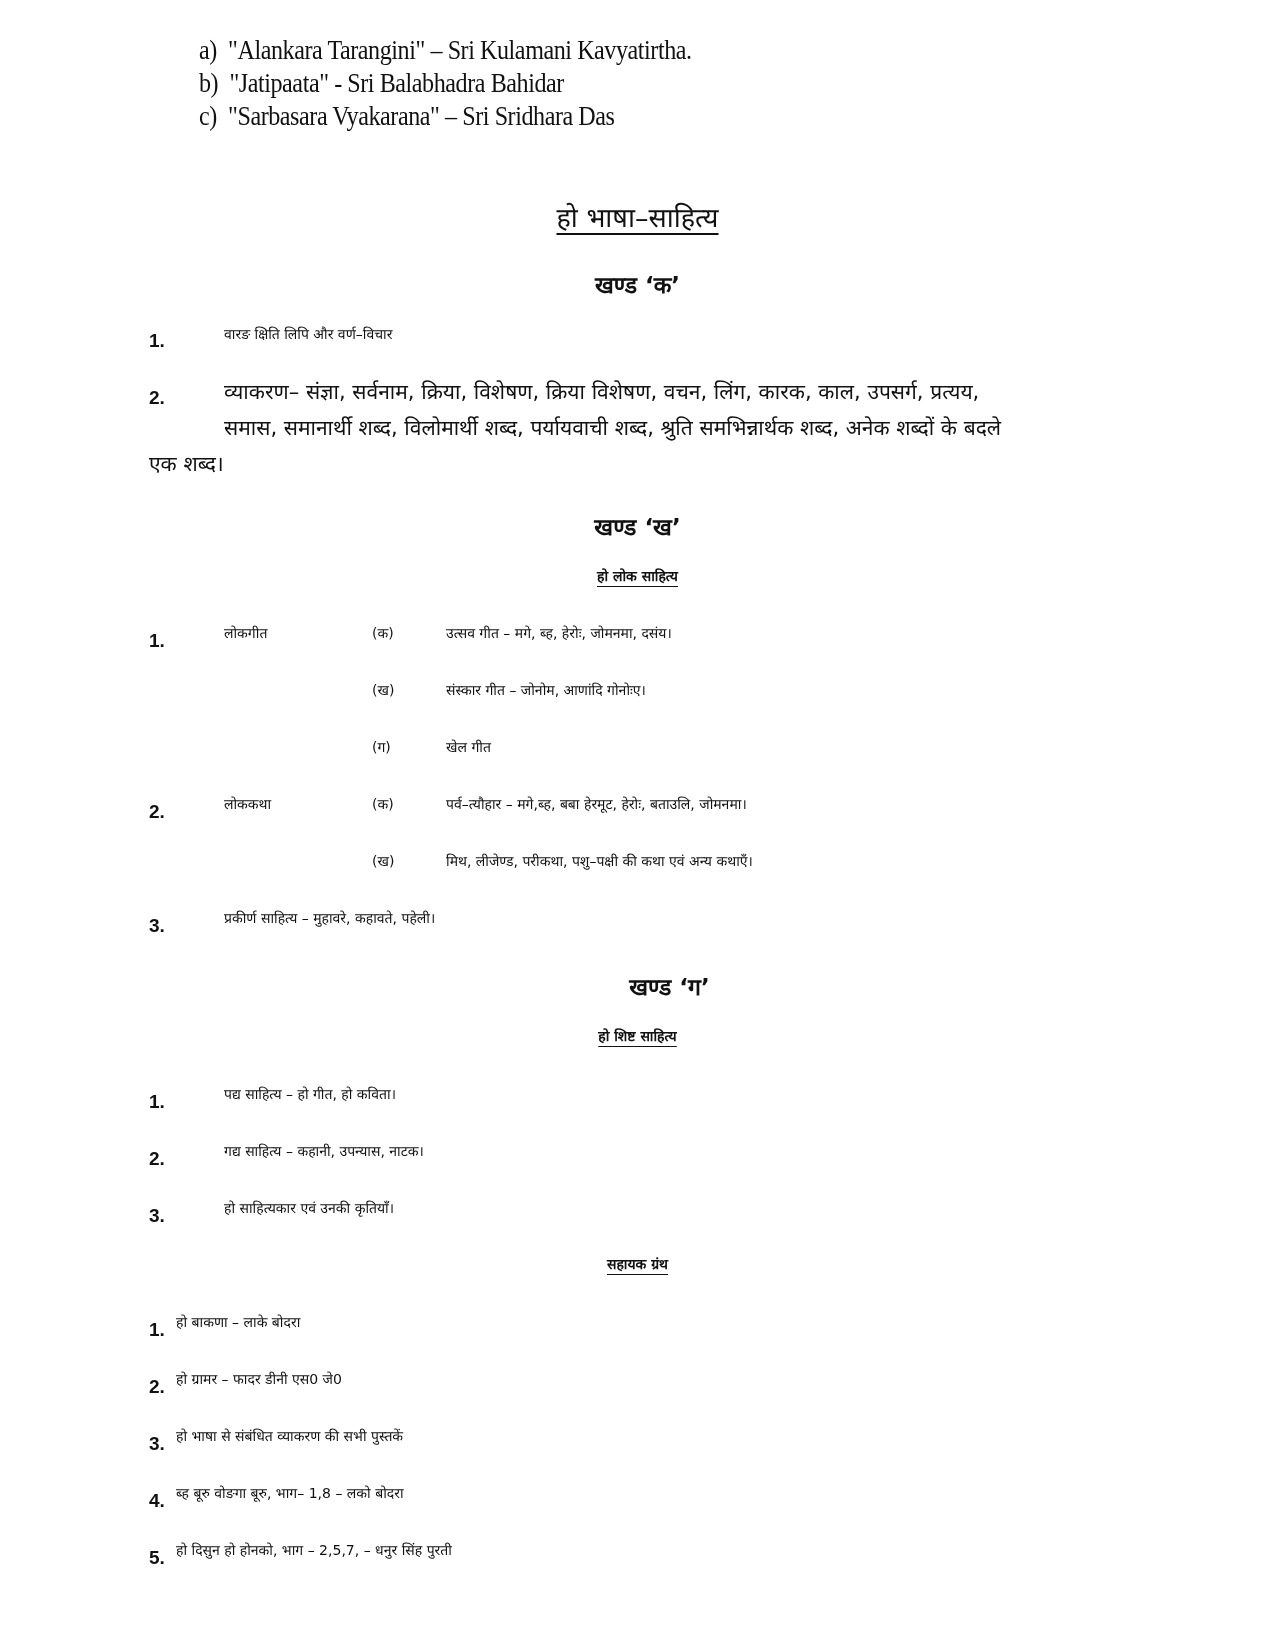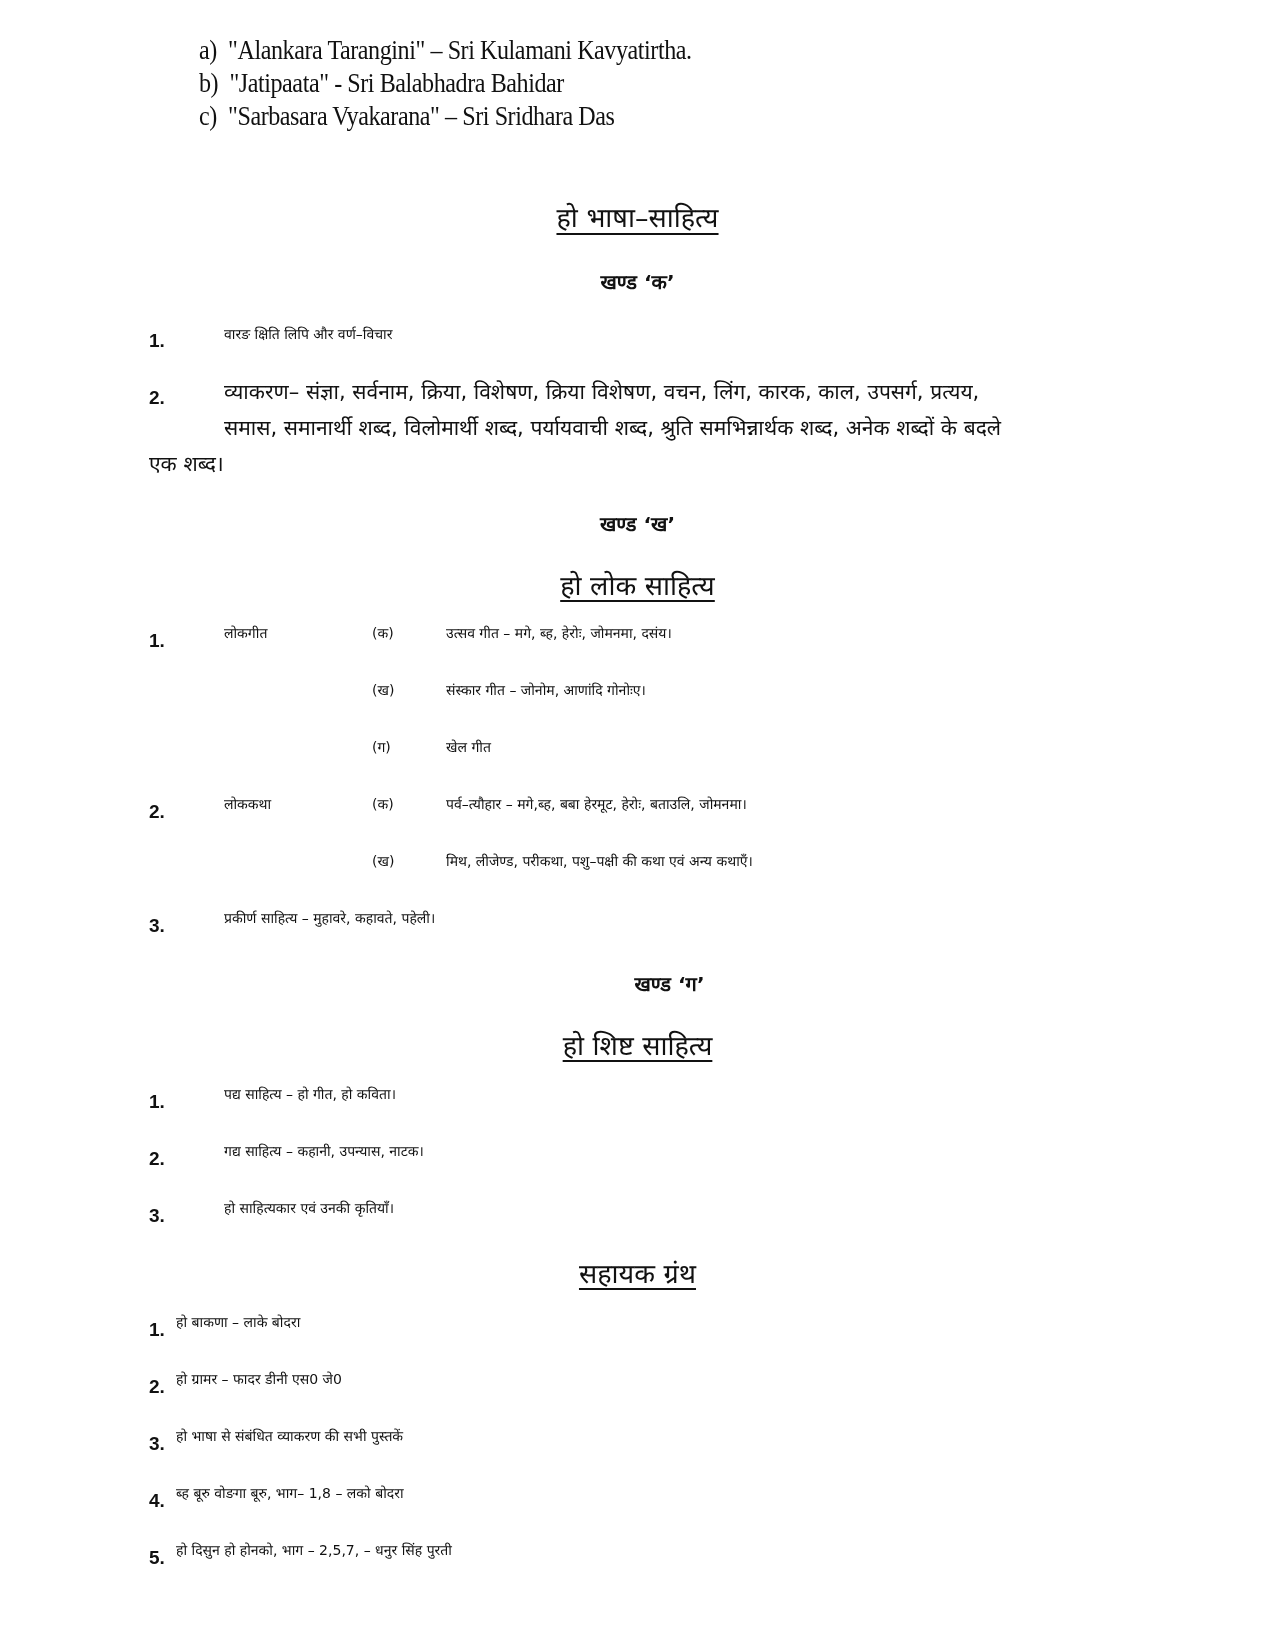--- a/index.html
+++ b/index.html
@@ -3,22 +3,22 @@
 <meta charset="utf-8">
 <style>
   html, body { margin:0; padding:0; background:#ffffff; }
   body { width:1275px; height:1651px; position:relative; overflow:hidden; color:#111; }
   .abs { position:absolute; white-space:nowrap; }
   .eng { font-family:"Liberation Serif", "DejaVu Serif", serif; font-size:28px; letter-spacing:-0.5px; transform:scaleX(0.86); transform-origin:left top; }
   .dev { font-family:"DejaVu Sans", "Liberation Sans", sans-serif; font-size:14px; }
   .num { font-family:"Liberation Sans", sans-serif; font-size:19px; font-weight:bold; }
   .center { left:0; width:1275px; text-align:center; }
   .title { font-family:"DejaVu Sans", sans-serif; font-size:27px; text-decoration:underline; text-underline-offset:6px; }
-  .khand { font-family:"DejaVu Sans", sans-serif; font-size:20px; font-weight:bold; }
-  .subhead { font-family:"DejaVu Sans", sans-serif; font-size:27px; font-weight:normal; text-decoration:underline; text-underline-offset:5px; }
+  .khand { font-family:"DejaVu Sans", sans-serif; font-size:23px; font-weight:bold; }
+  .subhead { font-family:"DejaVu Sans", sans-serif; font-size:14px; font-weight:bold; text-decoration:underline; text-underline-offset:5px; }
   .para { font-family:"DejaVu Sans", sans-serif; font-size:21px; line-height:36px; }
 </style>
 </head>
 <body>
 
 <div class="abs eng" style="left:199px; top:34px;">
   <span>a)</span>&nbsp;
   <span>"Alankara Tarangini" – Sri Kulamani Kavyatirtha.</span>
 </div>
 <div class="abs eng" style="left:199px; top:67px;">

